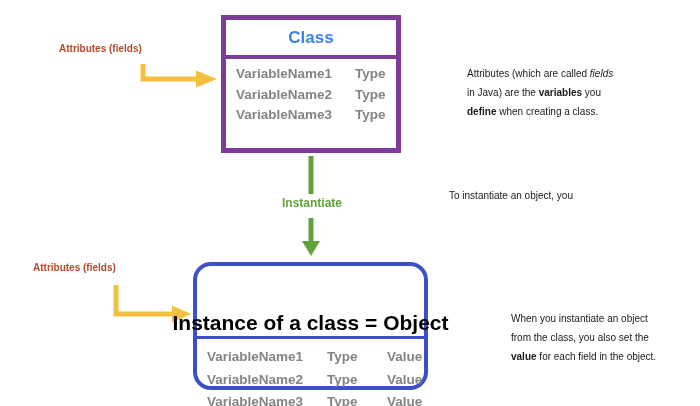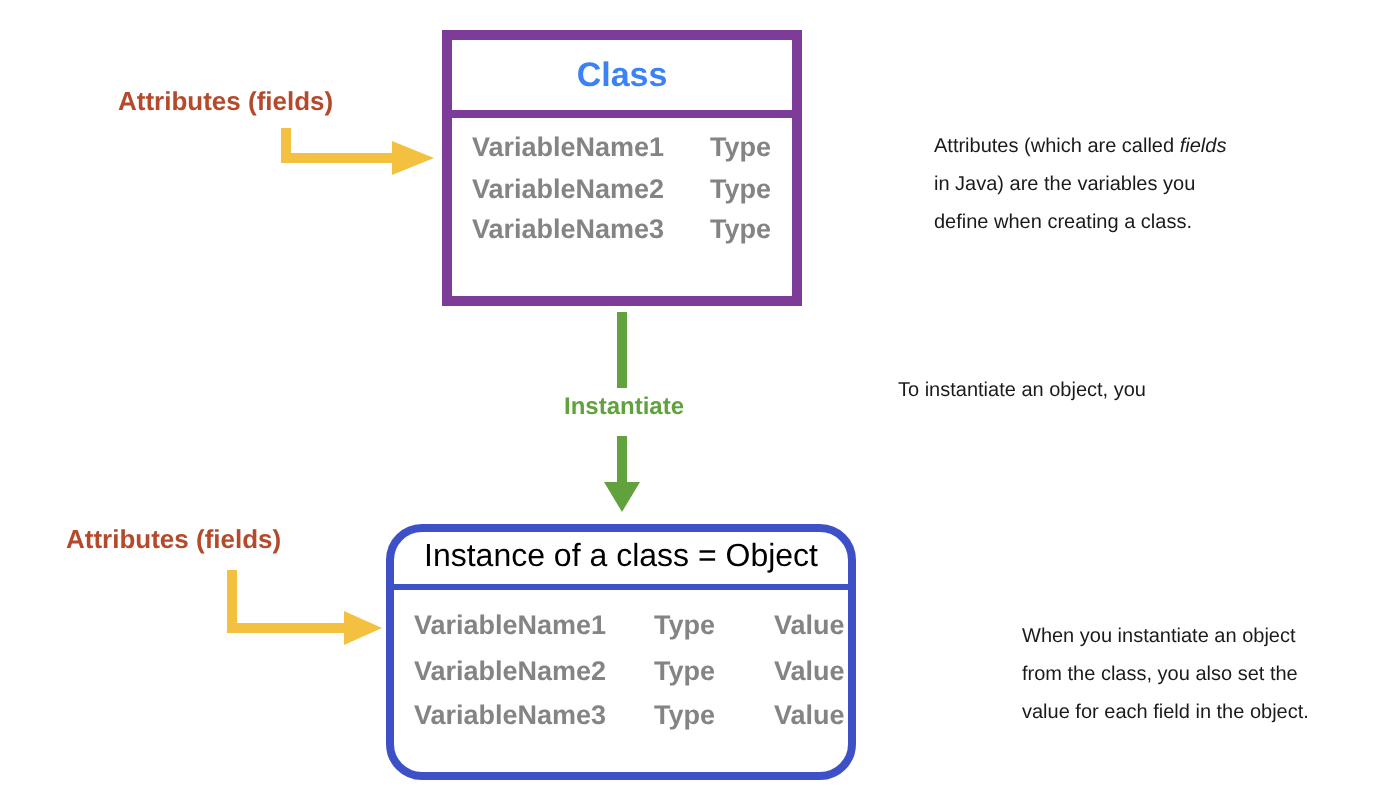--- a/index.html
+++ b/index.html
@@ -23,21 +23,21 @@
     overflow: hidden;
   }
   .abs { position: absolute; }
   svg.overlay {
     position: absolute;
     left: 0; top: 0;
     width: 700px; height: 406px;
     pointer-events: none;
   }
   .attr-label {
-    font-size: 13px;
+    font-size: 10px;
     font-weight: bold;
     color: var(--rust);
     white-space: nowrap;
   }
   
   .class-box {
     left: 221px; top: 15px;
     width: 180px; height: 138px;
     border: 5px solid var(--purple);
     background: #fff;
@@ -60,22 +60,23 @@
     left: 193px; top: 262px;
     width: 235px; height: 128px;
     border: 4px solid var(--blue);
     border-radius: 18px;
     background: #fff;
   }
   .object-box .box-header {
     height: 29px;
     border-bottom: 3px solid var(--blue);
     display: flex; align-items: center; justify-content: center;
-    font-size: 16px; font-weight: normal; color: #000;
+    font-size: 21px; font-weight: bold; color: #000;
     white-space: nowrap;
+    margin-top: 44px;
   }
   .object-box .box-body { padding: 7px 0 0 10px; }
   .object-box .row {
     display: grid;
     grid-template-columns: 120px 60px auto;
     line-height: 22.5px;
     font-size: 13.5px; font-weight: bold; color: var(--gray);
   }
   .instantiate-label {
     left: 252px; top: 196px; width: 120px;
@@ -83,21 +84,21 @@
     font-size: 12px; font-weight: bold;
     color: var(--green);
   }
   .note {
     width: 228px;
     font-size: 10px;
     line-height: 19px;
     color: var(--text);
   }
   .note em { font-style: italic; }
-  .note b { font-weight: normal; text-align: center; }
+  .note b { font-weight: bold; text-align: center; }
   .note-1 { left: 467px; top: 64px; }
   .note-2 { left: 449px; top: 186px; }
   .note-3 { left: 467px; top: 309px; margin-left: 44px; }
 </style>
 </head>
 <body>
 
 <div class="canvas">
 
   <svg class="overlay" viewBox="0 0 700 406">

